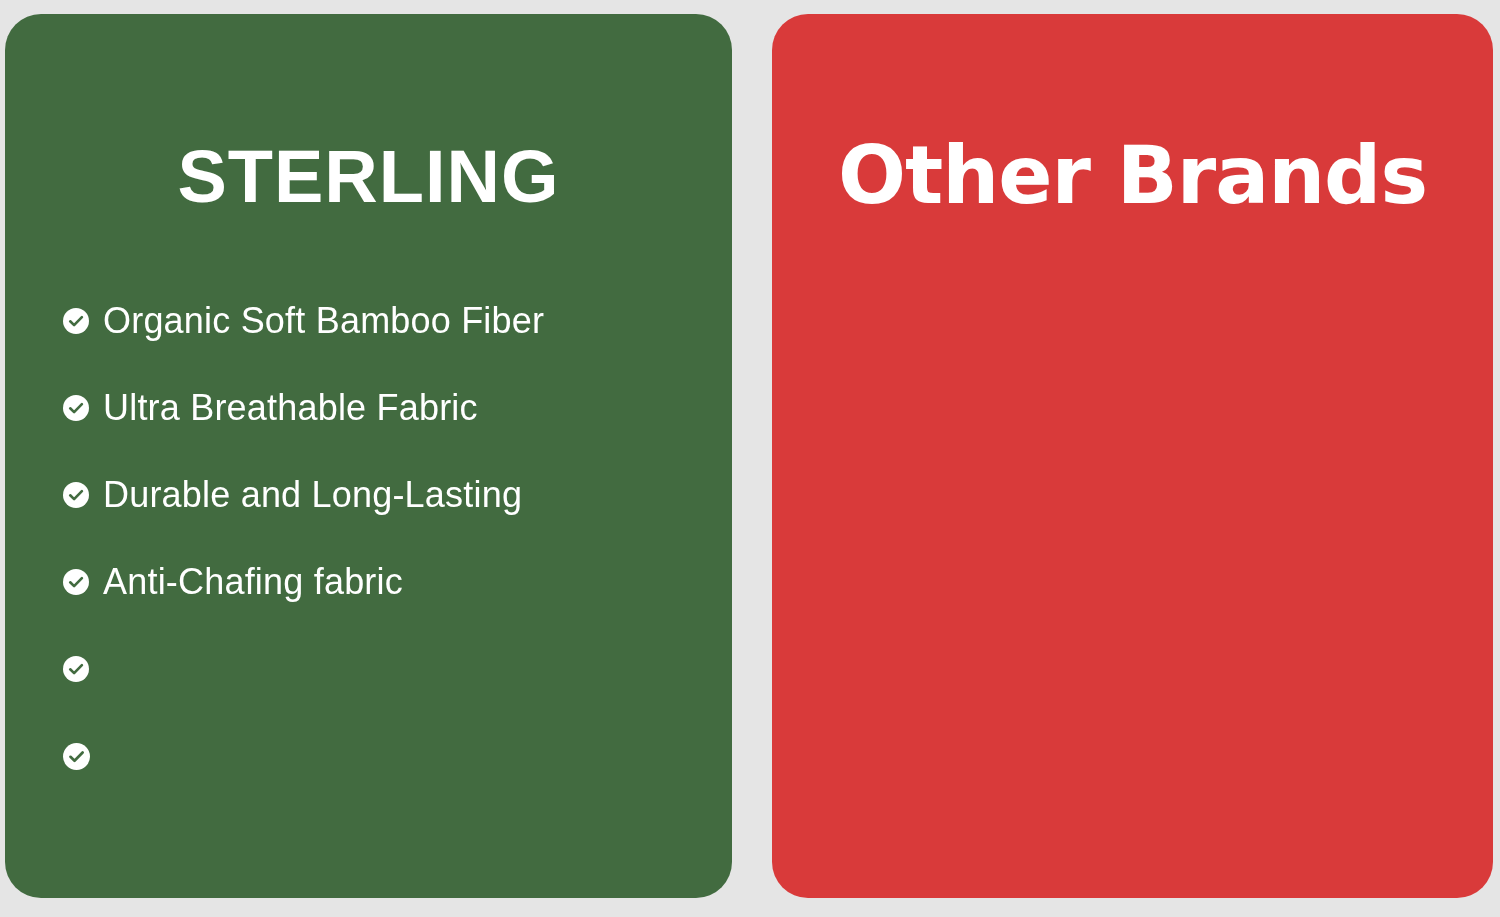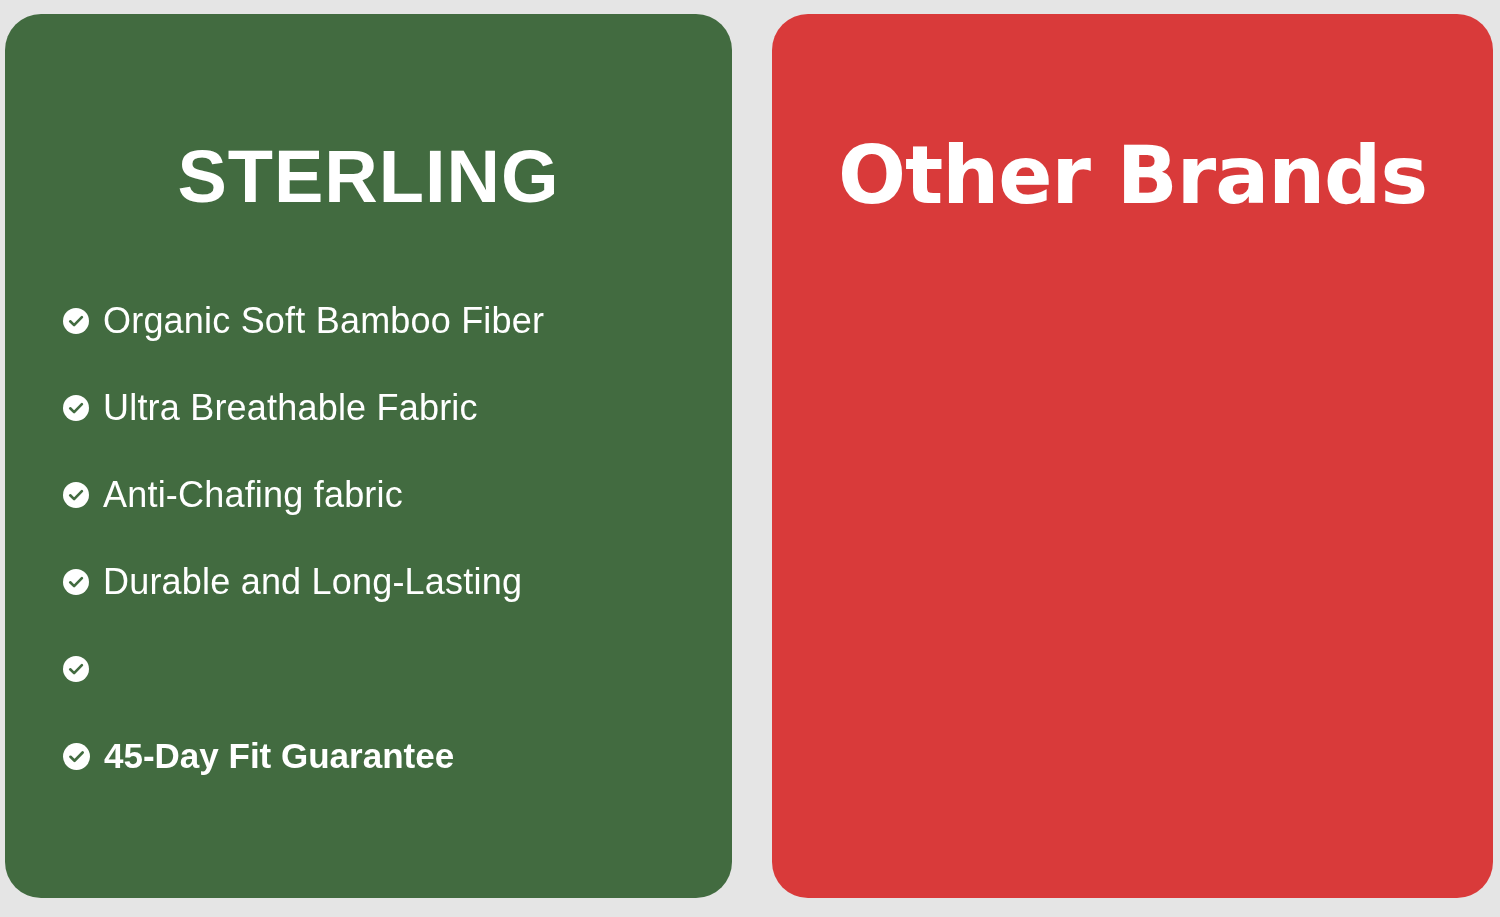--- a/index.html
+++ b/index.html
@@ -165,44 +165,43 @@
           <path d="M7.2 13.3 L11.1 17.1 L18.9 9.1" fill="none" stroke="#426B40" stroke-width="2.6" stroke-linecap="round" stroke-linejoin="round"></path>
         </svg>
         <span class="feature-label">Ultra Breathable Fabric</span>
       </li>
 
       <li class="feature-item">
         <svg class="feature-icon" viewBox="0 0 26 26">
           <circle cx="13" cy="13" r="13" fill="#ffffff"></circle>
           <path d="M7.2 13.3 L11.1 17.1 L18.9 9.1" fill="none" stroke="#426B40" stroke-width="2.6" stroke-linecap="round" stroke-linejoin="round"></path>
         </svg>
+        <span class="feature-label">Durable and Long-Lasting</span>
+      </li>
+
+      <li class="feature-item">
+        <svg class="feature-icon" viewBox="0 0 26 26">
+          <circle cx="13" cy="13" r="13" fill="#ffffff"></circle>
+          <path d="M7.2 13.3 L11.1 17.1 L18.9 9.1" fill="none" stroke="#426B40" stroke-width="2.6" stroke-linecap="round" stroke-linejoin="round"></path>
+        </svg>
         <span class="feature-label">Anti-Chafing fabric</span>
       </li>
 
       <li class="feature-item">
         <svg class="feature-icon" viewBox="0 0 26 26">
           <circle cx="13" cy="13" r="13" fill="#ffffff"></circle>
           <path d="M7.2 13.3 L11.1 17.1 L18.9 9.1" fill="none" stroke="#426B40" stroke-width="2.6" stroke-linecap="round" stroke-linejoin="round"></path>
         </svg>
-        <span class="feature-label">Durable and Long-Lasting</span>
-      </li>
-
-      <li class="feature-item">
-        <svg class="feature-icon" viewBox="0 0 26 26">
-          <circle cx="13" cy="13" r="13" fill="#ffffff"></circle>
-          <path d="M7.2 13.3 L11.1 17.1 L18.9 9.1" fill="none" stroke="#426B40" stroke-width="2.6" stroke-linecap="round" stroke-linejoin="round"></path>
-        </svg>
       </li>
 
       <li class="feature-item is-emphasis">
         <svg class="feature-icon" viewBox="0 0 26 26">
           <circle cx="13" cy="13" r="13" fill="#ffffff"></circle>
           <path d="M7.2 13.3 L11.1 17.1 L18.9 9.1" fill="none" stroke="#426B40" stroke-width="2.6" stroke-linecap="round" stroke-linejoin="round"></path>
         </svg>
-        <span class="feature-label">45-Day Fit Guarantee</span>
       </li>
 
     </ul>
   </div>
 
 
   <div class="card" id="card-con">
 
     <div class="card-title" id="title-con">Other Brands</div>
 

